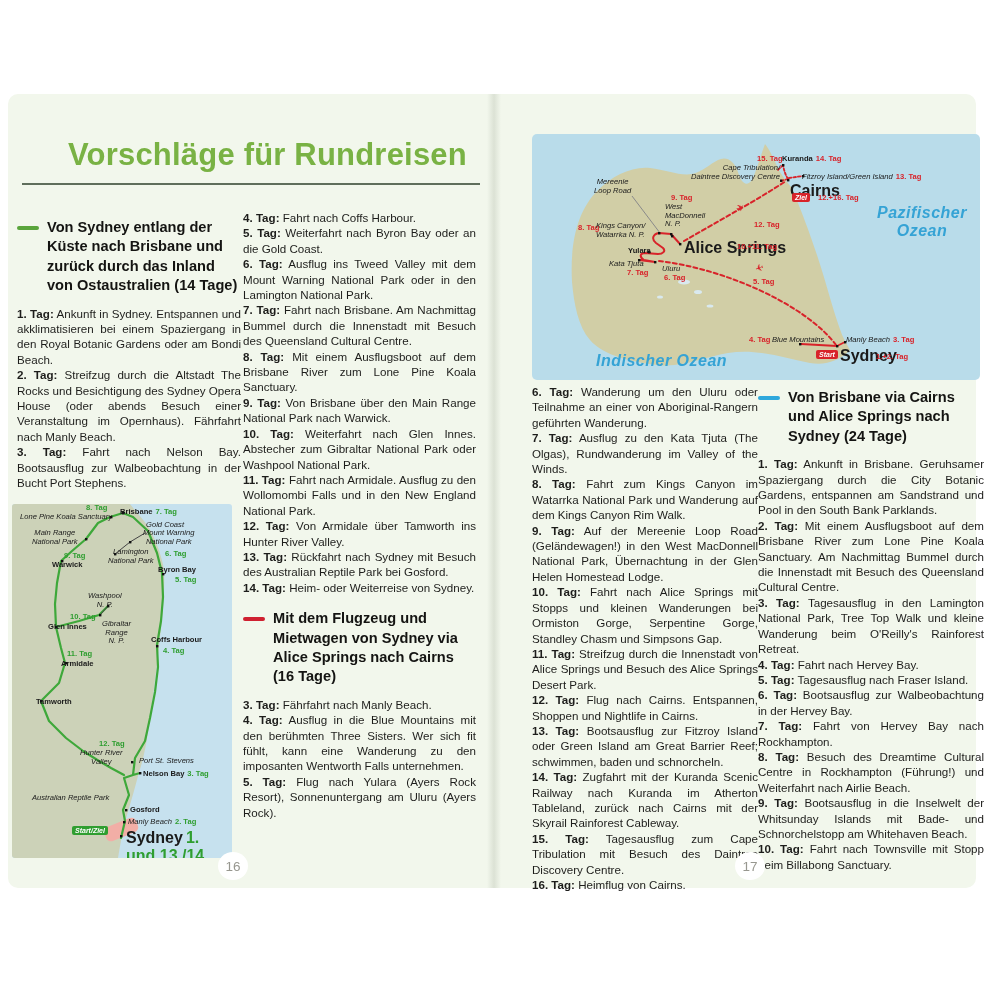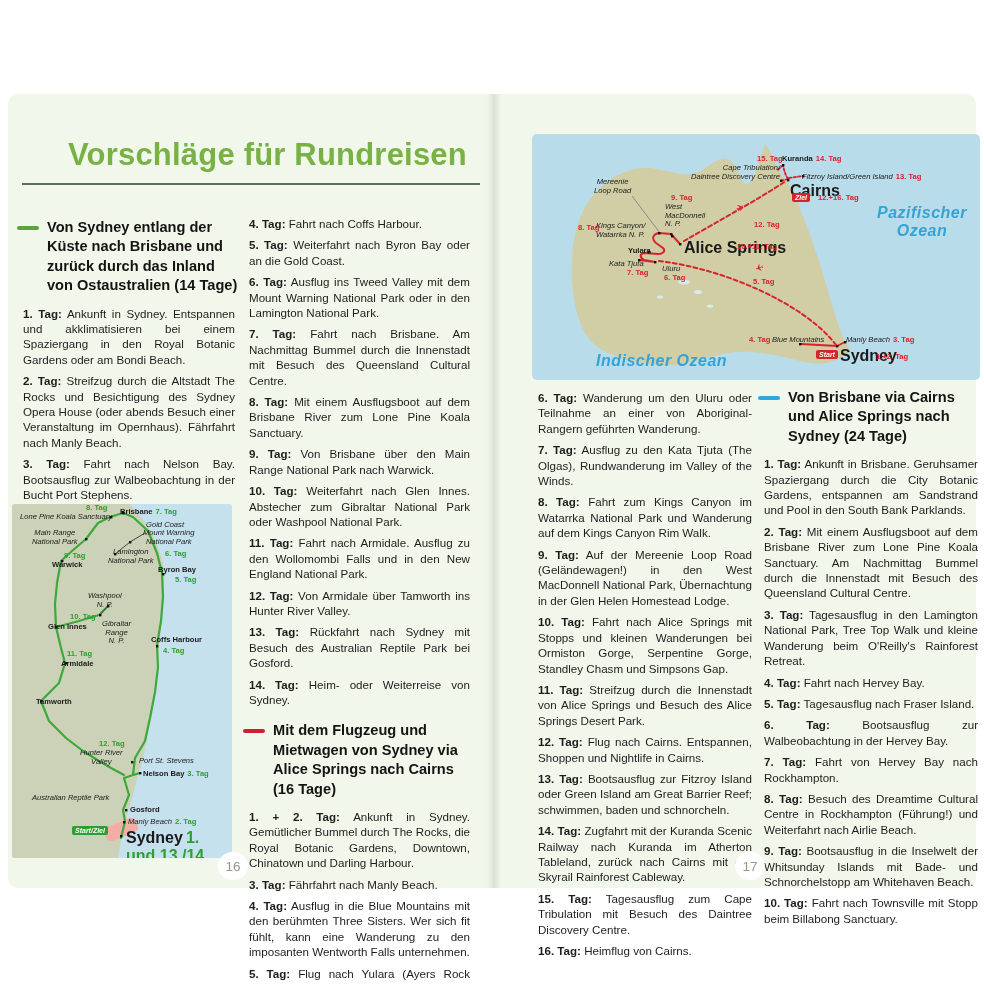--- a/index.html
+++ b/index.html
@@ -21,21 +21,21 @@
   .col3{left:524px;top:290px;width:226px;}
   .col4{left:750px;top:294px;width:226px;}
 
   .tour-head{position:relative;margin:0;padding-left:30px;font-size:14.6px;
              font-weight:bold;line-height:1.33;text-align:left;color:#141412;}
   .dash{position:absolute;left:0;top:8px;width:22px;height:3.6px;border-radius:2px;}
   .dash-green{background:#5aa53c}.dash-red{background:#cf2030}.dash-blue{background:#2fa8dc}
   .mt{margin-top:14px;}
 
   .items{margin-top:10px;}
-  .items p{margin:6px;}
+  .items p{margin:0;}
   .items b{font-weight:bold;}
 
   
   .map{position:absolute;overflow:hidden;}
   .map svg{position:absolute;left:0;top:0;}
   .map-east{left:4px;top:410px;width:220px;height:354px;border-radius:3px;}
   .map-au{left:524px;top:40px;width:448px;height:246px;border-radius:5px;}
   .mlabel{position:absolute;font-size:7.6px;line-height:1.12;color:#1a1a1a;
           white-space:pre-line;font-style:normal;}
   .mlabel i{font-style:inherit;}
@@ -171,21 +171,20 @@
         <p class="item"><b>11. Tag:</b> <span>Fahrt nach Armidale. Ausflug zu den Wollomombi Falls und in den New England National Park.</span></p>
         <p class="item"><b>12. Tag:</b> <span>Von Armidale über Tamworth ins Hunter River Valley.</span></p>
         <p class="item"><b>13. Tag:</b> <span>Rückfahrt nach Sydney mit Besuch des Australian Reptile Park bei Gosford.</span></p>
         <p class="item"><b>14. Tag:</b> <span>Heim- oder Weiterreise von Sydney.</span></p>
       </div>
     <h2 class="tour-head mt">
       <span class="dash dash-red"></span>
       <span>Mit dem Flugzeug und Mietwagen von Sydney via Alice Springs nach Cairns (16 Tage)</span>
     </h2>
     <div class="items">
-        <p class="item"><b>1. + 2. Tag:</b> <span>Ankunft in Sydney. Gemütlicher Bummel durch The Rocks, die Royal Botanic Gardens, Downtown, Chinatown und Darling Harbour.</span></p>
         <p class="item"><b>3. Tag:</b> <span>Fährfahrt nach Manly Beach.</span></p>
         <p class="item"><b>4. Tag:</b> <span>Ausflug in die Blue Mountains mit den berühmten Three Sisters. Wer sich fit fühlt, kann eine Wanderung zu den imposanten Wentworth Falls unternehmen.</span></p>
         <p class="item"><b>5. Tag:</b> <span>Flug nach Yulara (Ayers Rock Resort), Sonnenuntergang am Uluru (Ayers Rock).</span></p>
       </div>
   </div>
 
   <div class="map map-au">
     <svg width="448" height="246" viewBox="0 0 448 246">
       <rect x="0" y="0" width="448" height="246" fill="#b9dcea"></rect>
       <path fill="#d1cea6" d="M40,148 C38,112 44,78 66,56 C80,42 100,32 118,34 C134,36 148,42 160,40

